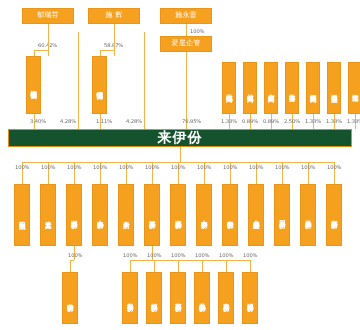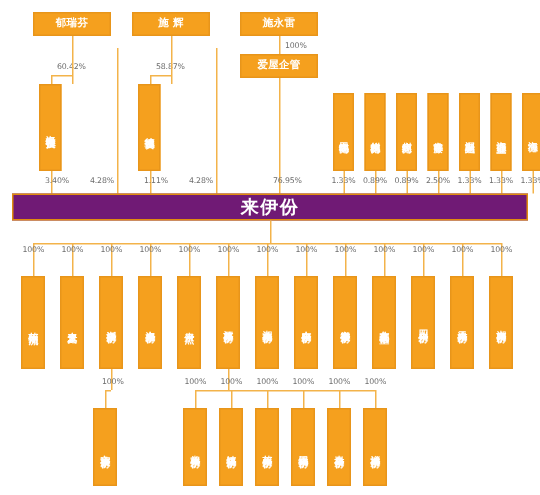--- a/index.html
+++ b/index.html
@@ -17,32 +17,32 @@
     background:#f5a01e;
     border:1px solid #e8951a;
     box-sizing:border-box;
     display:flex;align-items:center;justify-content:center;
     text-align:center;
     color:#ffffff;
     line-height:1.02;
     letter-spacing:0.2px;
     overflow:hidden;
   }
-  .box.h{ font-size:7px; font-weight:bold; }
+  .box.h{ font-size:7px; font-weight:normal; }
   .box.v{
     font-size:6.5px;font-weight:bold;
     writing-mode:vertical-rl;
     text-orientation:upright;
     letter-spacing:0.5px;
     padding-top:3px;
   }
   .mainbar{
-    position:absolute;background:#701a75;border:1px solid #e08c0e;
+    position:absolute;background:#14532d;border:1px solid #e08c0e;
     box-sizing:border-box;display:flex;align-items:center;justify-content:center;
-    font-size:12px;font-weight:bold;color:#fff;letter-spacing:1px;font-family:Liberation Serif, serif;
+    font-size:14px;font-weight:bold;color:#fff;letter-spacing:1px;font-family:Liberation Serif, serif;
   }
 
   
   .ln{position:absolute;background:#f3b34a;}
   .lnv{width:1px;}
   .lnh{height:1px;}
 
   
   .pct{
     position:absolute;

